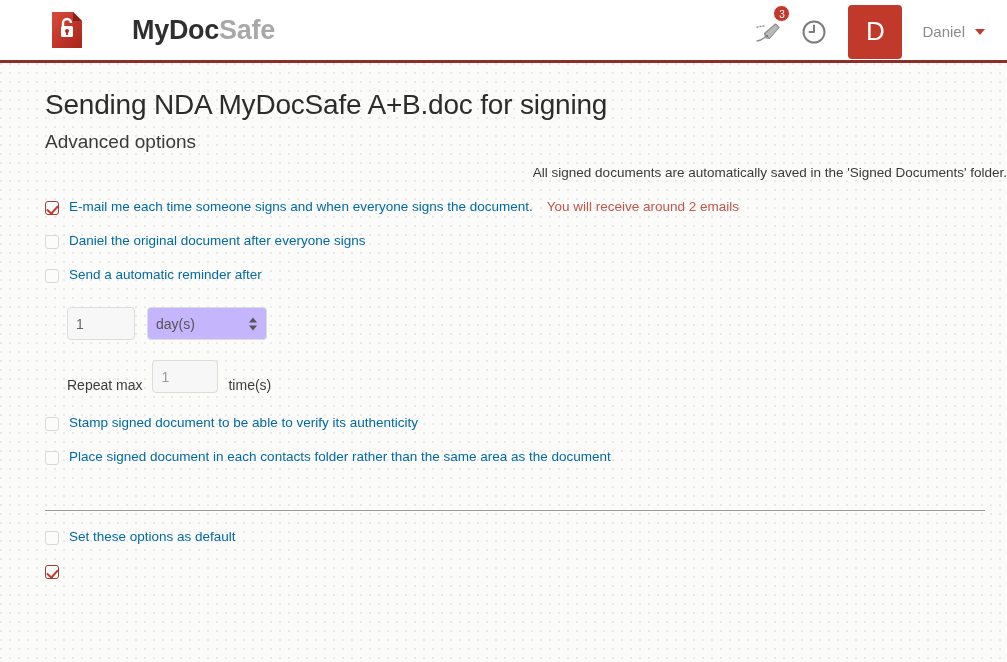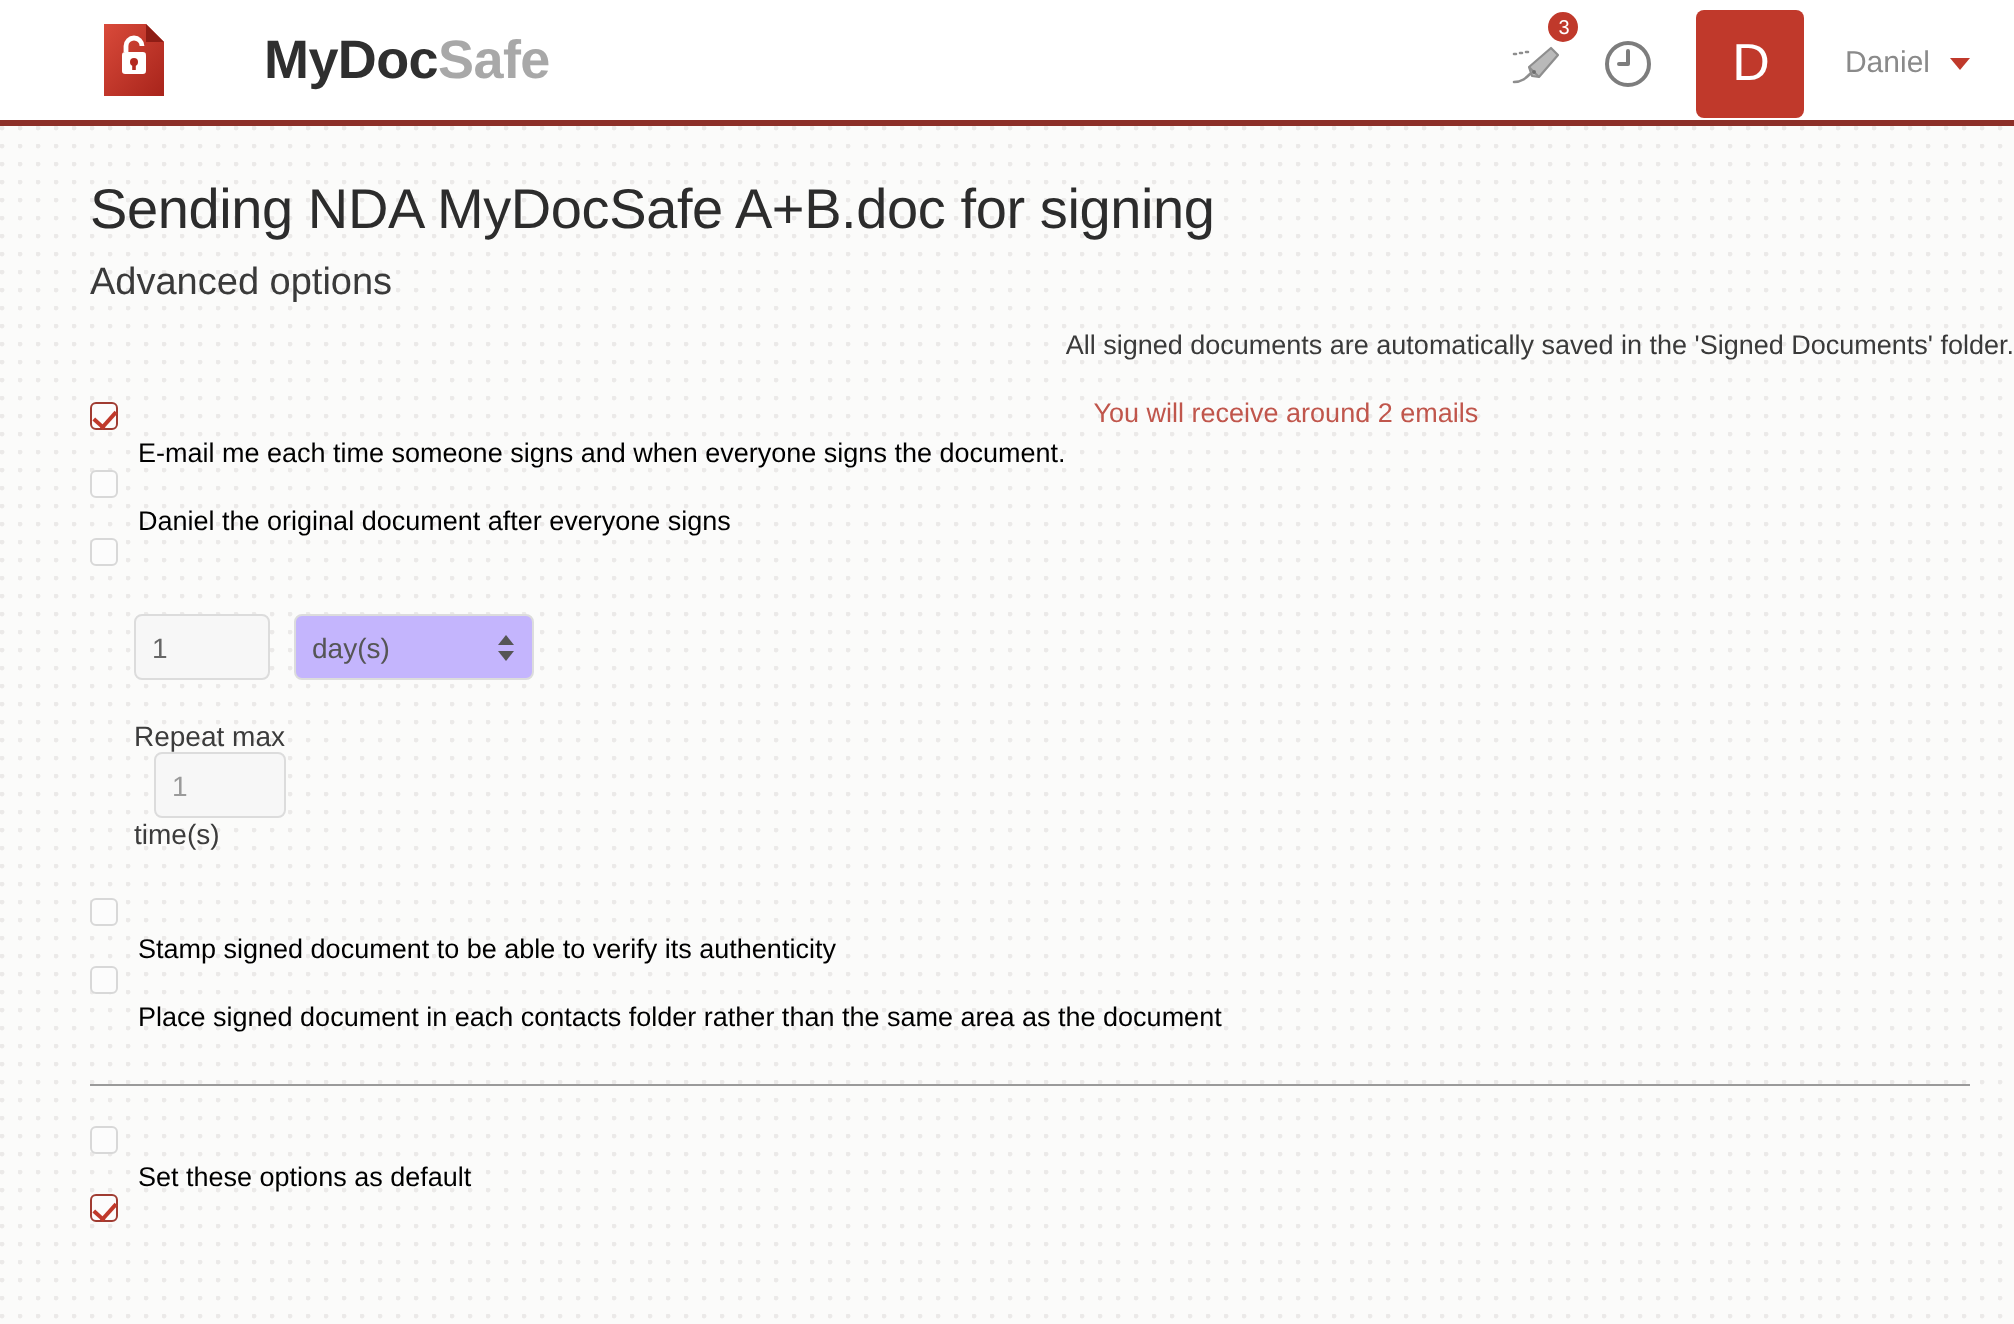--- a/index.html
+++ b/index.html
@@ -158,23 +158,22 @@
     content: "";
     position: absolute;
     left: 3px; top: 1px;
     width: 5px; height: 9px;
     border: solid #c0392b;
     border-width: 0 2px 2px 0;
     transform: rotate(42deg);
   }
   .opt-label {
     font-size: 13.5px;
-    color: #000000;
+    color: #0369a1;
     line-height: 16px;
-    margin-top: 20px;
   }
   .warn {
     font-size: 13.5px;
     color: #c0564c;
     margin-left: 14px;
     line-height: 16px;
   }
 
   .inline-controls {
     display: flex;
@@ -221,23 +220,22 @@
     display: block;
     width: 0; height: 0;
     border-left: 4px solid transparent;
     border-right: 4px solid transparent;
   }
   .sel-arrows i.up   { border-bottom: 5px solid #555; }
   .sel-arrows i.down { border-top: 5px solid #555; }
 
   .repeat-row {
     display: flex;
-    align-items: flex-start;
+    align-items: flex-end;
     margin: 20px 0 0 22px;
-    flex-direction: column;
   }
   .repeat-label {
     font-size: 14px;
     color: #3c3c3c;
   }
   .repeat-row .num-input { margin: 0 10px; width: 66px; }
 
   .divider {
     height: 1px;
     background: #9a9a9a;
@@ -313,20 +311,21 @@
     <span class="warn">You will receive around 2 emails</span>
   </div>
 
   <div class="opt-row">
     <span class="cb off"></span>
     <span class="opt-label">Daniel the original document after everyone signs</span>
   </div>
 
   <div class="opt-row">
     <span class="cb off"></span>
+    <span class="opt-label">Send a automatic reminder after</span>
   </div>
 
   <div class="inline-controls">
     <input class="num-input" type="text" value="1" style="">
     <div class="sel">
       <span>day(s)</span>
       <span class="sel-arrows">
         <i class="up"></i>
           <i class="down"></i>
       </span>

